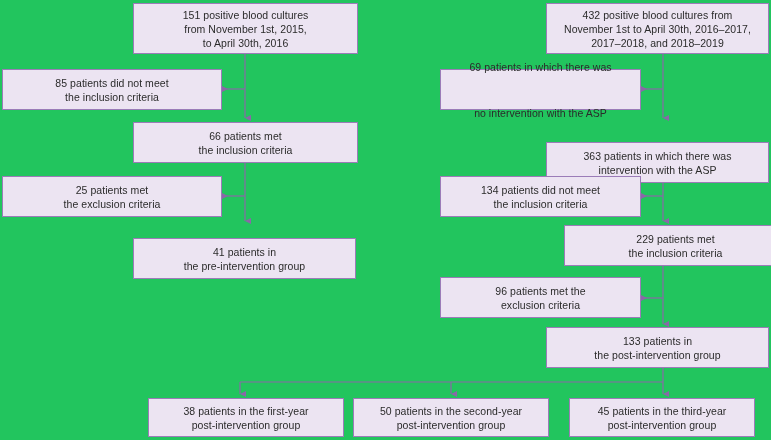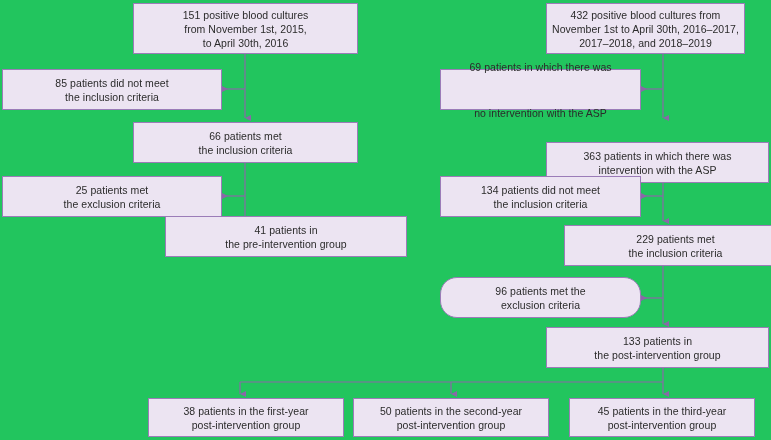--- a/index.html
+++ b/index.html
@@ -91,26 +91,26 @@
   <div class="node" style="left:133px; top:122px; width:225px; height:41px;">
     <span class="ln">66 patients met</span>
     <span class="ln">the inclusion criteria</span>
   </div>
 
   <div class="node" style="left:2px; top:176px; width:220px; height:41px;">
     <span class="ln">25 patients met</span>
     <span class="ln">the exclusion criteria</span>
   </div>
 
-  <div class="node" style="left:133px; top:216px; width:242px; height:41px;margin-left:32px;">
+  <div class="node" style="left:133px; top:238px; width:223px; height:41px;">
     <span class="ln">41 patients in</span>
     <span class="ln">the pre-intervention group</span>
   </div>
 
-  <div class="node" style="left:546px; top:3px; width:199px; height:51px;">
+  <div class="node" style="left:546px; top:3px; width:223px; height:51px;">
     <span class="ln">432 positive blood cultures from</span>
     <span class="ln">November 1st to April 30th, 2016–2017,</span>
     <span class="ln">2017–2018, and 2018–2019</span>
   </div>
 
   <div class="node" style="left:440px; top:69px; width:201px; height:41px;gap:32px;">
     <span class="ln">69 patients in which there was</span>
     <span class="ln">no intervention with the ASP</span>
   </div>
 
@@ -122,21 +122,21 @@
   <div class="node" style="left:440px; top:176px; width:201px; height:41px;">
     <span class="ln">134 patients did not meet</span>
     <span class="ln">the inclusion criteria</span>
   </div>
 
   <div class="node" style="left:564px; top:225px; width:223px; height:41px;">
     <span class="ln">229 patients met</span>
     <span class="ln">the inclusion criteria</span>
   </div>
 
-  <div class="node" style="left:440px; top:277px; width:201px; height:41px;border-radius:17px;">
+  <div class="node" style="left:440px; top:277px; width:201px; height:41px;">
     <span class="ln">96 patients met the</span>
     <span class="ln">exclusion criteria</span>
   </div>
 
   <div class="node" style="left:546px; top:327px; width:223px; height:41px;">
     <span class="ln">133 patients in</span>
     <span class="ln">the post-intervention group</span>
   </div>
 
   <div class="node" style="left:148px; top:398px; width:196px; height:39px;">

